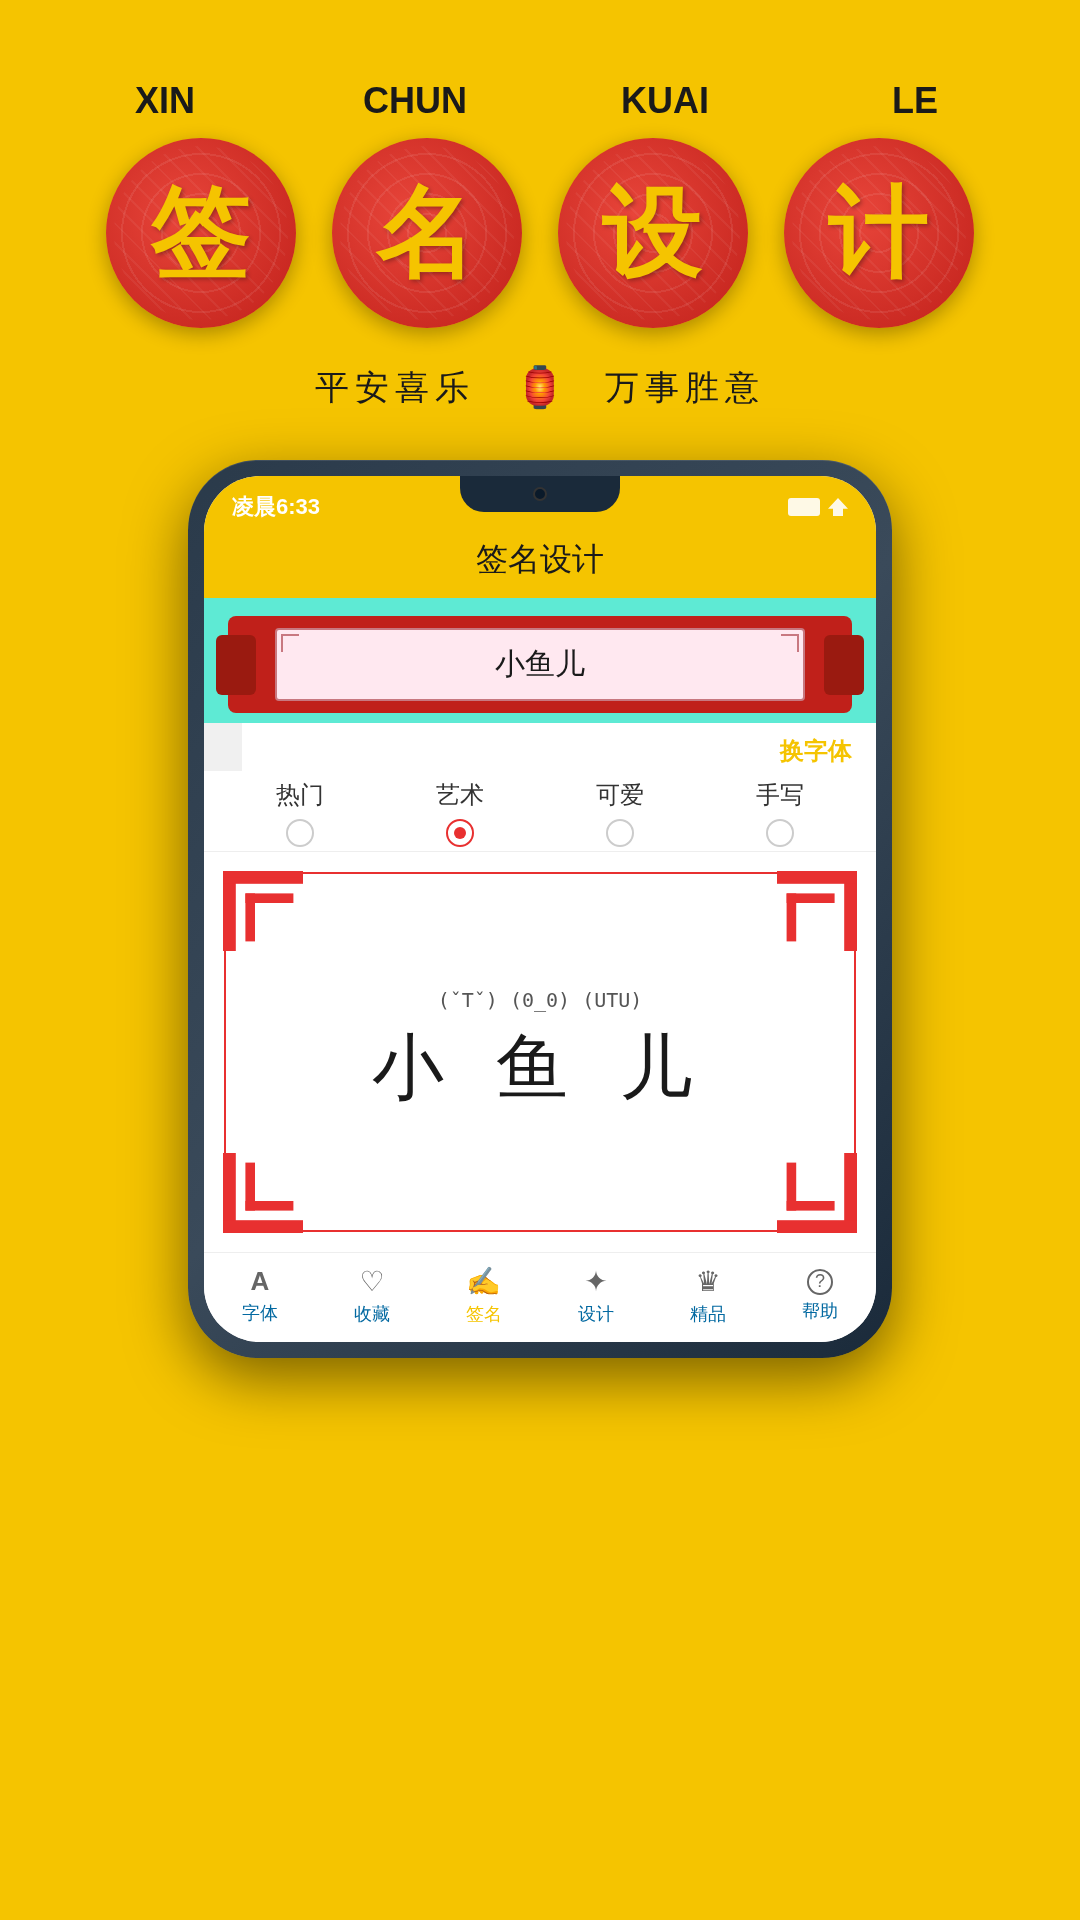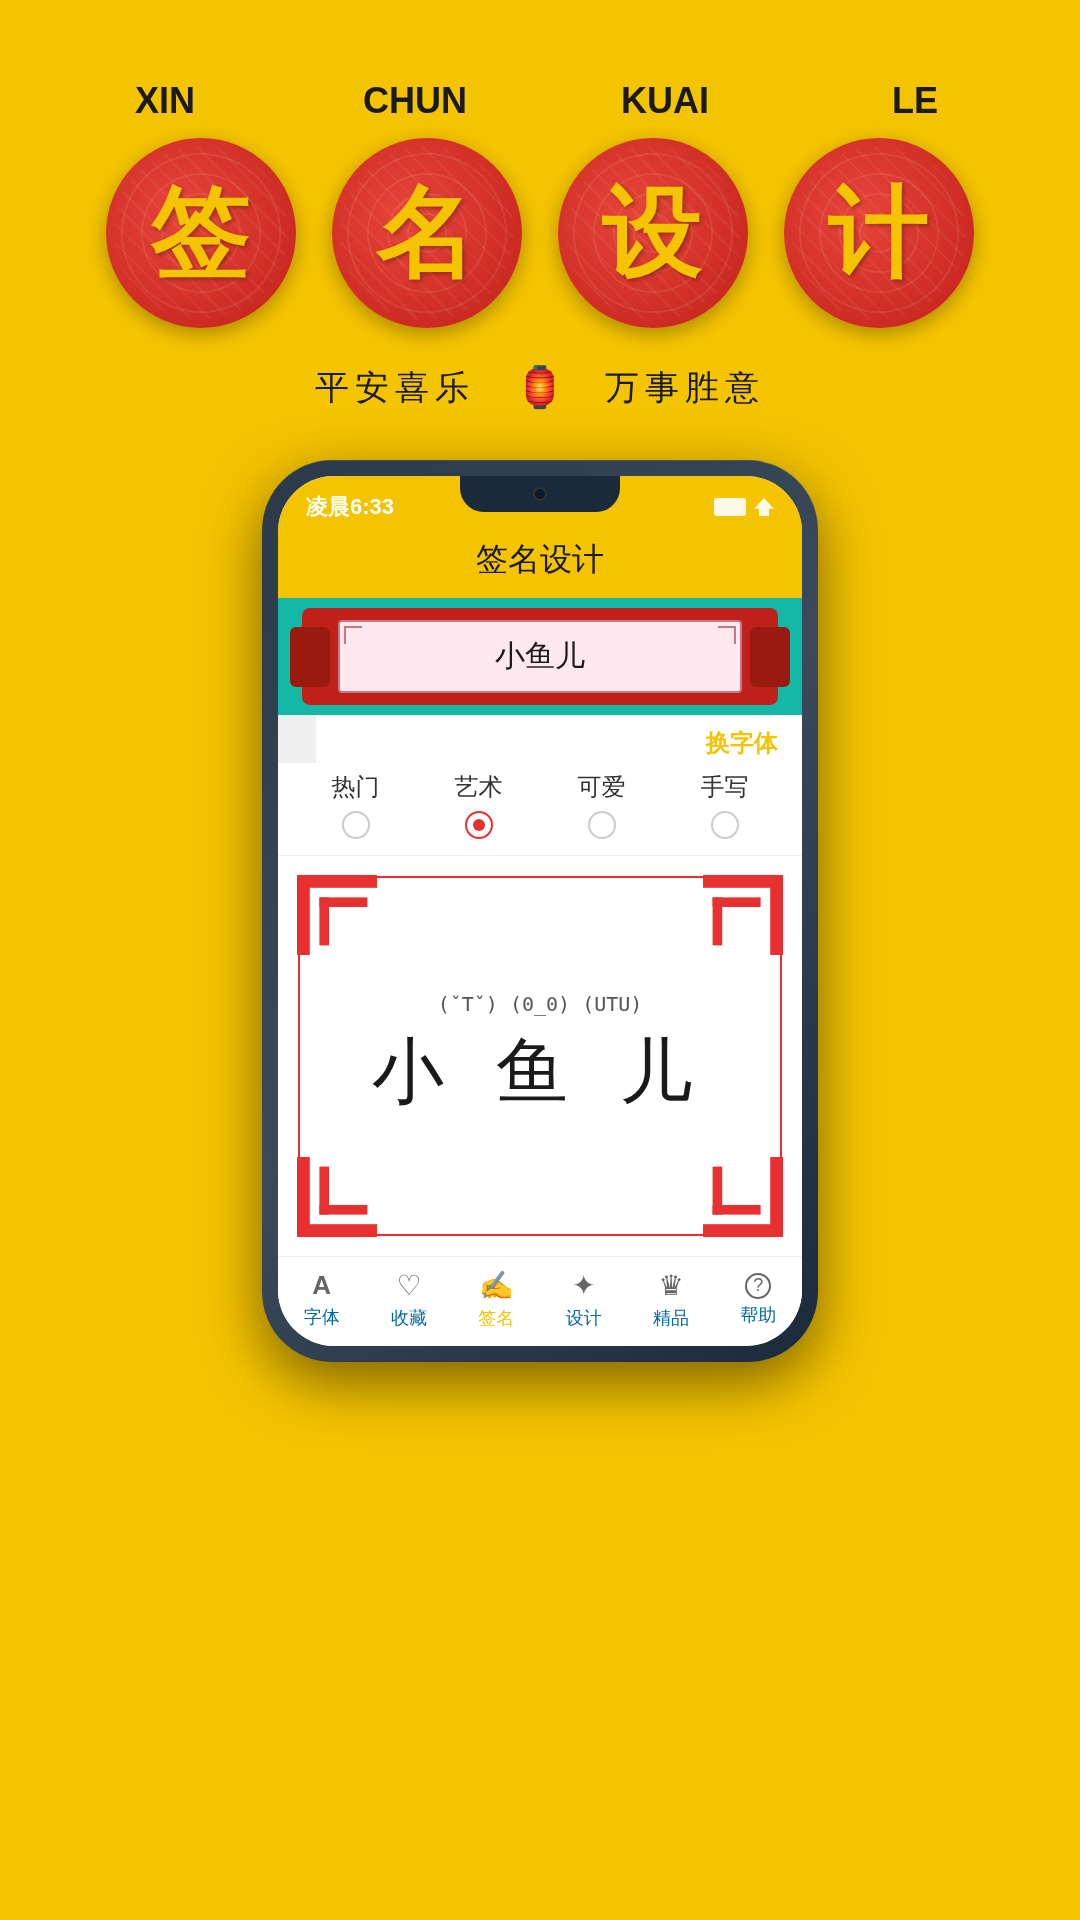--- a/index.html
+++ b/index.html
@@ -116,21 +116,21 @@
       font-size: 40px;
       color: #8B6914;
     }
 
     
     .phone-wrapper {
       position: absolute;
       top: 460px;
       left: 50%;
       transform: translateX(-50%);
-      width: 556px;
+      width: 704px;
     }
 
     .phone-outer {
       background: linear-gradient(135deg, #2a3a4a, #3a4a5a, #1a2a3a);
       border-radius: 70px;
       padding: 16px;
       box-shadow: 0 20px 60px rgba(0,0,0,0.5), inset 0 1px 0 rgba(255,255,255,0.1);
     }
 
     .phone-screen-container {
@@ -264,21 +264,21 @@
     .font-switch-btn {
       color: #F5C400;
       font-size: 24px;
       font-weight: 600;
     }
 
     .font-tabs {
       background: white;
       display: flex;
       justify-content: space-around;
-      padding: 8px 16px 16px;
+      padding: 8px 16px 4px;
       border-bottom: 1px solid #eee;
     }
 
     .font-tab {
       display: flex;
       flex-direction: column;
       align-items: center;
       gap: 8px;
     }
 
@@ -444,21 +444,21 @@
         <div class="status-icons">
           <div class="status-icon-small" style="width:32px;height:18px;border-radius:3px;"></div>
           <div class="status-icon-small" style="width:20px;height:18px;clip-path:polygon(50% 0, 100% 60%, 75% 60%, 75% 100%, 25% 100%, 25% 60%, 0 60%);border-radius:0;"></div>
         </div>
       </div>
 
       <div class="phone-title-bar">
         <span class="phone-title">签名设计</span>
       </div>
 
-      <div style="background:#14b8a6; padding: 10px 24px 10px;">
+      <div style="background:#5eead4; padding: 18px 24px 10px;">
         <div class="scroll-decoration">
           <div class="scroll-left"></div>
           <div class="scroll-right"></div>
           <div class="scroll-inner">
             <span class="scroll-name">小鱼儿</span>
           </div>
         </div>
       </div>
 
       <div class="font-switch-row">

